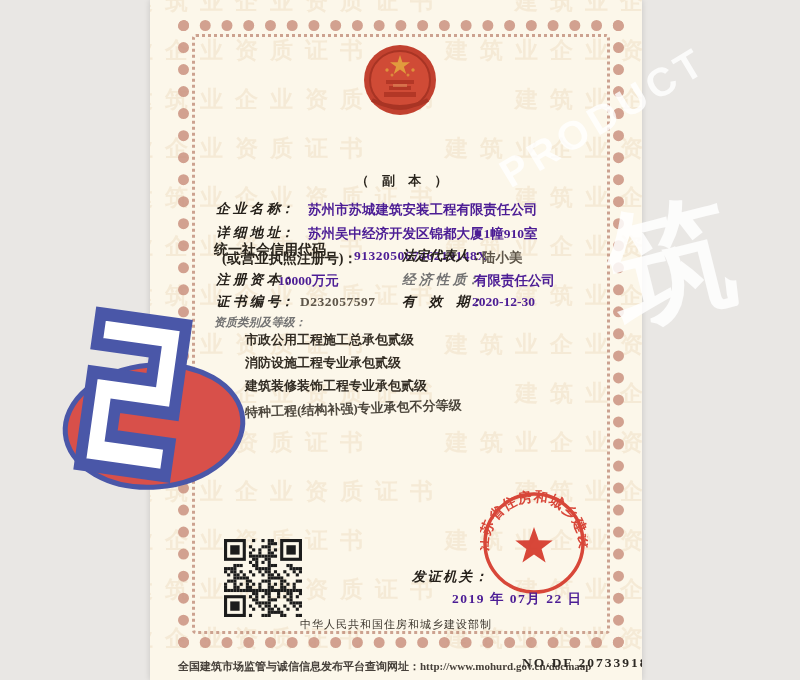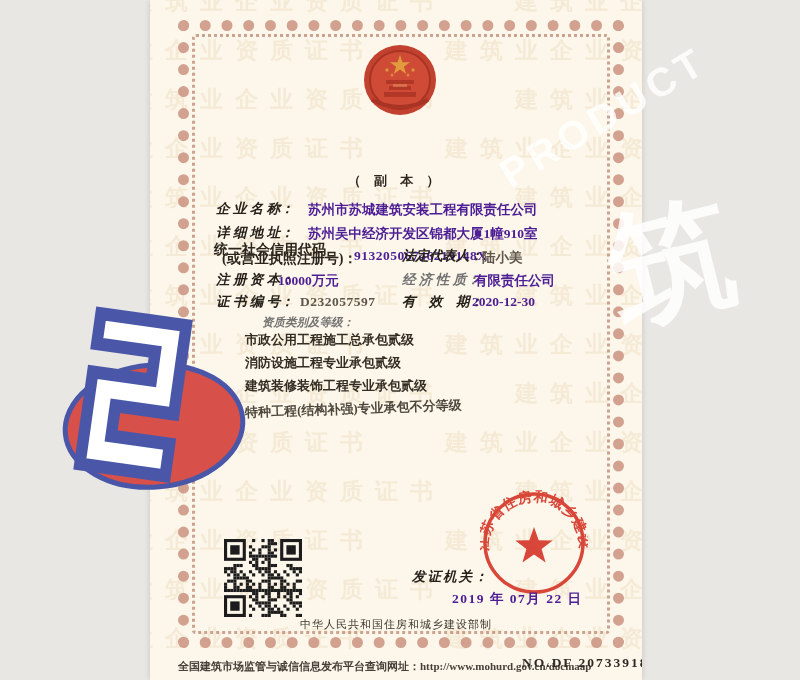--- a/index.html
+++ b/index.html
@@ -13,21 +13,21 @@
           color:rgba(214,170,112,.16);pointer-events:none;}
   .frame{position:absolute;left:28px;top:20px;right:18px;bottom:32px;
          border:11px dotted #cb9381;border-radius:6px;opacity:.85;}
   .frame-inner{position:absolute;left:42px;top:34px;right:32px;bottom:46px;
          border:3px dotted #b97f6b;border-radius:4px;opacity:.7;}
 
   .abs{position:absolute;}
   .title{left:0;width:100%;text-align:center;top:134px;font-size:25px;font-weight:bold;
          letter-spacing:9px;color:#211c15;}
   .subtitle{left:0;width:100%;text-align:center;top:172px;font-size:13px;letter-spacing:5px;
-         font-weight:bold;color:#2a251d;}
+         font-weight:bold;color:#2a251d;padding-left:8px;}
 
   .lbl{font-weight:bold;font-size:13.5px;color:#25201a;white-space:nowrap;font-style:italic;}
   .val{font-size:13.5px;color:#4c1d95;white-space:nowrap;font-weight:bold;}
   .val.light{color:#5e564a;}
   .lbl.faded{color:#737373;}
   .tinylbl{font-size:14px;line-height:8.5px;font-weight:bold;color:#2a251d;white-space:nowrap;}
 
   .qual-item{position:absolute;font-size:13px;font-weight:bold;color:#332d24;white-space:nowrap;}
 
   .maker{font-size:11px;color:#3a342b;letter-spacing:1px;white-space:nowrap;}
@@ -106,21 +106,21 @@
     <div class="abs lbl" style="left:66px;top:271px;">注 册 资 本：</div>
     <div class="abs val" style="left:128px;top:272px;">10000万元</div>
     <div class="abs lbl faded" style="left:252px;top:271px;">经 济 性 质：</div>
     <div class="abs val" style="left:324px;top:272px;">有限责任公司</div>
 
     <div class="abs lbl" style="left:66px;top:293px;">证 书 编 号：</div>
     <div class="abs val light" style="left:150px;top:294px;letter-spacing:.5px;">D232057597</div>
     <div class="abs lbl" style="left:252px;top:293px;">有　效　期：</div>
     <div class="abs val" style="left:322px;top:294px;">2020-12-30</div>
 
-    <div class="abs lbl faded" style="left:64px;top:315px;font-size:11.5px;margin-left:48px;">资质类别及等级：</div>
+    <div class="abs lbl faded" style="left:64px;top:315px;font-size:11.5px;">资质类别及等级：</div>
     <div class="qual-item" style="left:95px;top:331px;">市政公用工程施工总承包贰级</div>
     <div class="qual-item" style="left:95px;top:354px;">消防设施工程专业承包贰级</div>
     <div class="qual-item" style="left:95px;top:377px;">建筑装修装饰工程专业承包贰级</div>
     <div class="qual-item" style="left:95px;top:400px;transform:rotate(-2deg);color:#4c463c;">特种工程(结构补强)专业承包不分等级</div>
 
     <svg class="qr-svg" width="78" height="78" viewBox="0 0 75 75">
         <g>
           <rect x="0" y="27" width="3" height="3" fill="#1c1c1c"></rect>
           <rect x="0" y="30" width="3" height="3" fill="#1c1c1c"></rect>
           <rect x="0" y="42" width="3" height="3" fill="#1c1c1c"></rect>

